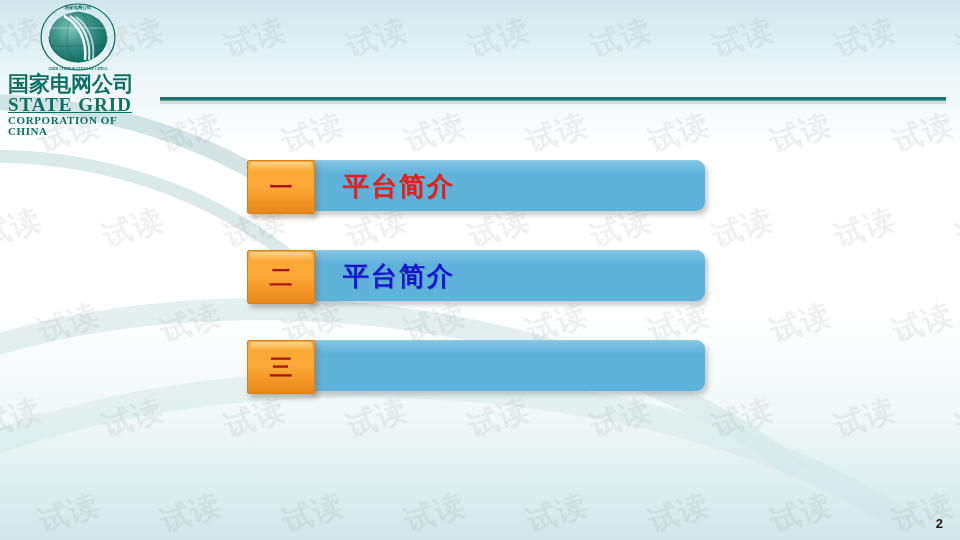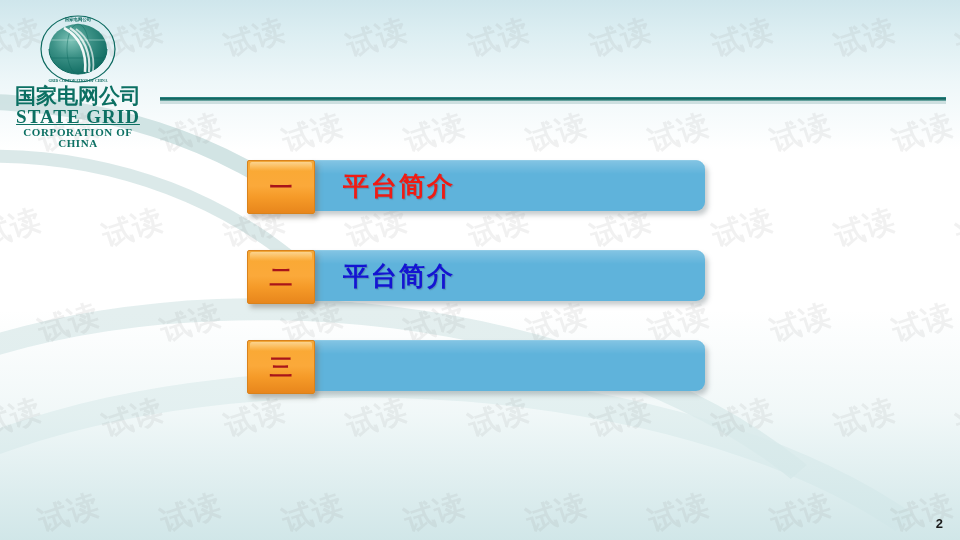--- a/index.html
+++ b/index.html
@@ -97,23 +97,22 @@
     font-weight: 700;
     color: rgba(150,150,150,0.13);
     transform: rotate(-18deg);
     white-space: nowrap;
     letter-spacing: 1px;
   }
 
   
   .logo-block {
     position: absolute;
-    left: 8px; top: 14px;
+    left: 8px; top: 2px;
     width: 140px;
-    text-align: center;
   }
   .emblem {
     position: relative;
     width: 78px; height: 70px;
     margin: 0 auto;
   }
   .logo-cn {
     font-family: "DejaVu Sans", sans-serif;
     font-size: 21px;
     font-weight: 700;

